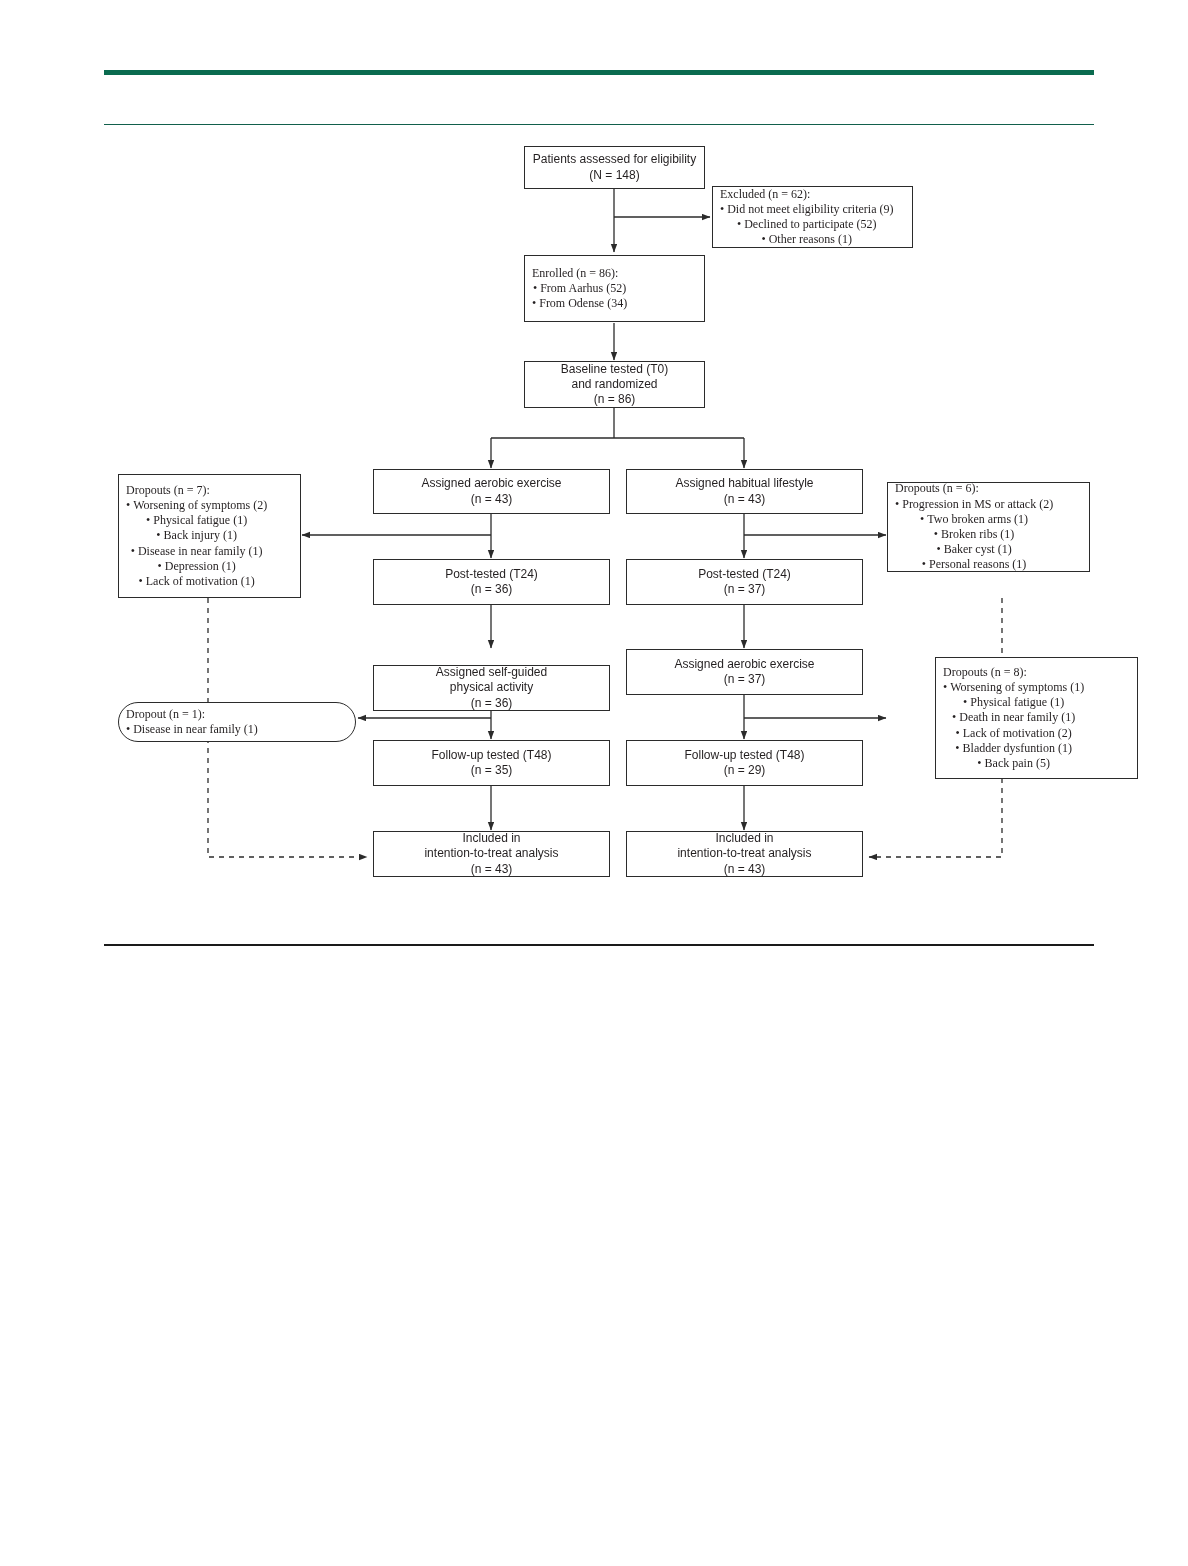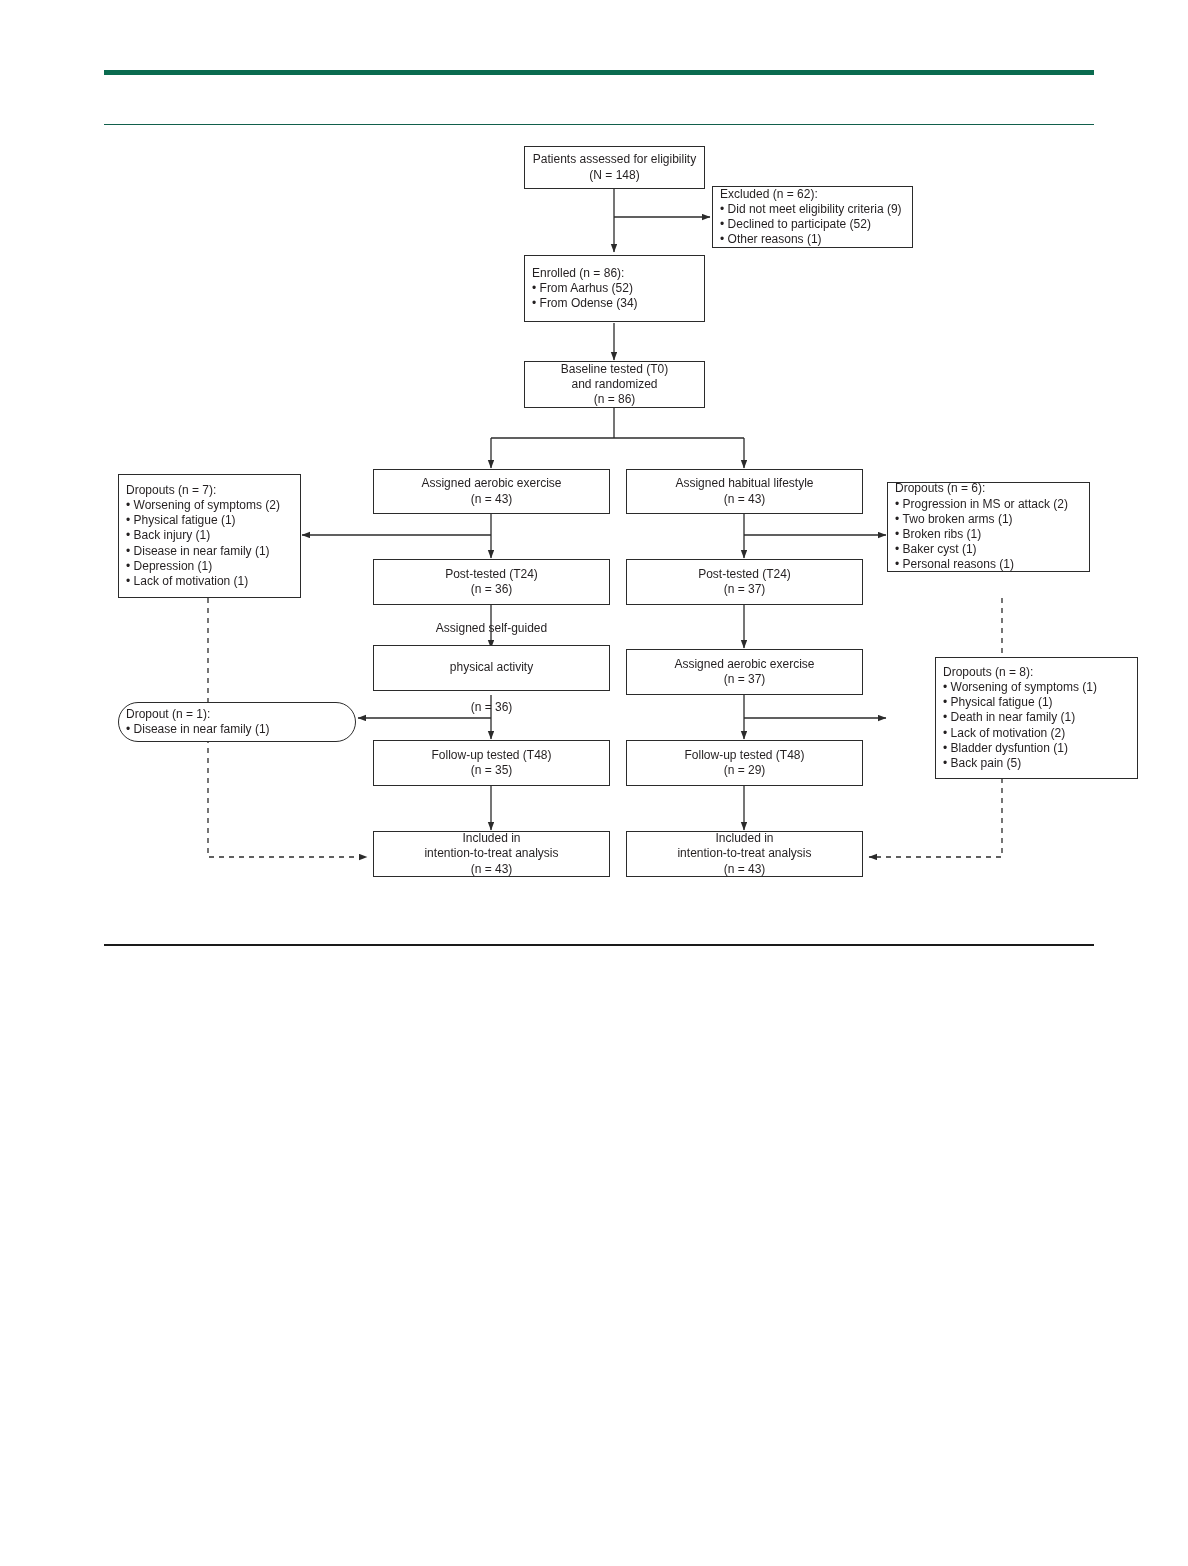--- a/index.html
+++ b/index.html
@@ -69,21 +69,21 @@
     font-size: 12px;
     line-height: 15.2px;
     color: #231f20;
     padding: 4px 7px;
     display: flex;
     flex-direction: column;
     justify-content: center;
     white-space: pre-line;
   }
   .node.center { text-align: center; align-items: center; }
-  .node.left   { text-align: left;   align-items: flex-start; }
+  .node.left   { text-align: center;   align-items: flex-start; font-family: Liberation Serif, serif; }
 
   .node .ttl { display: block; }
   .node ul {
     margin: 0;
     padding: 0;
     list-style: none;
   }
   .node ul li {
     margin: 0;
     padding: 0;
@@ -193,21 +193,21 @@
     <div class="node center" style="left:373px; top:559px; width:237px; height:46px;">
       <span>Post-tested (T24)</span>
       <span>(n = 36)</span>
     </div>
 
     <div class="node center" style="left:626px; top:559px; width:237px; height:46px;">
       <span>Post-tested (T24)</span>
       <span>(n = 37)</span>
     </div>
 
-    <div class="node center" style="left:373px; top:645px; width:237px; height:46px;gap:24px;">
+    <div class="node center" style="left:373px; top:665px; width:237px; height:46px;">
       <span>Assigned self-guided</span>
       <span>physical activity</span>
       <span>(n = 36)</span>
     </div>
 
     <div class="node center" style="left:626px; top:649px; width:237px; height:46px;">
       <span>Assigned aerobic exercise</span>
       <span>(n = 37)</span>
     </div>
 

